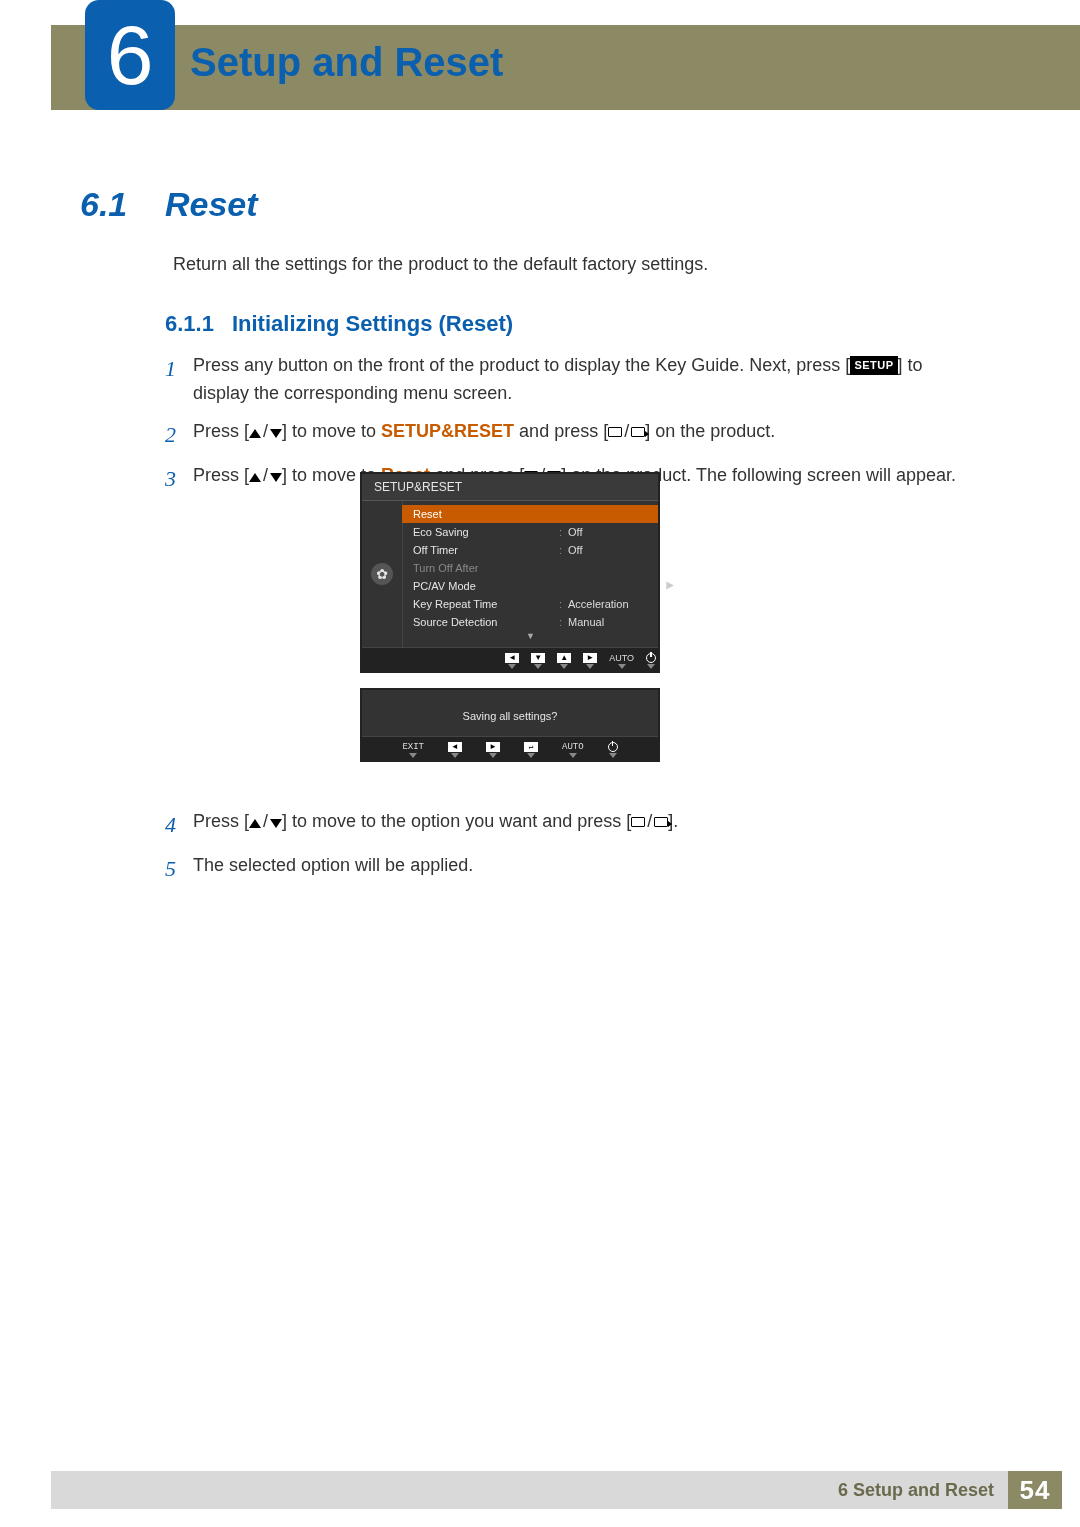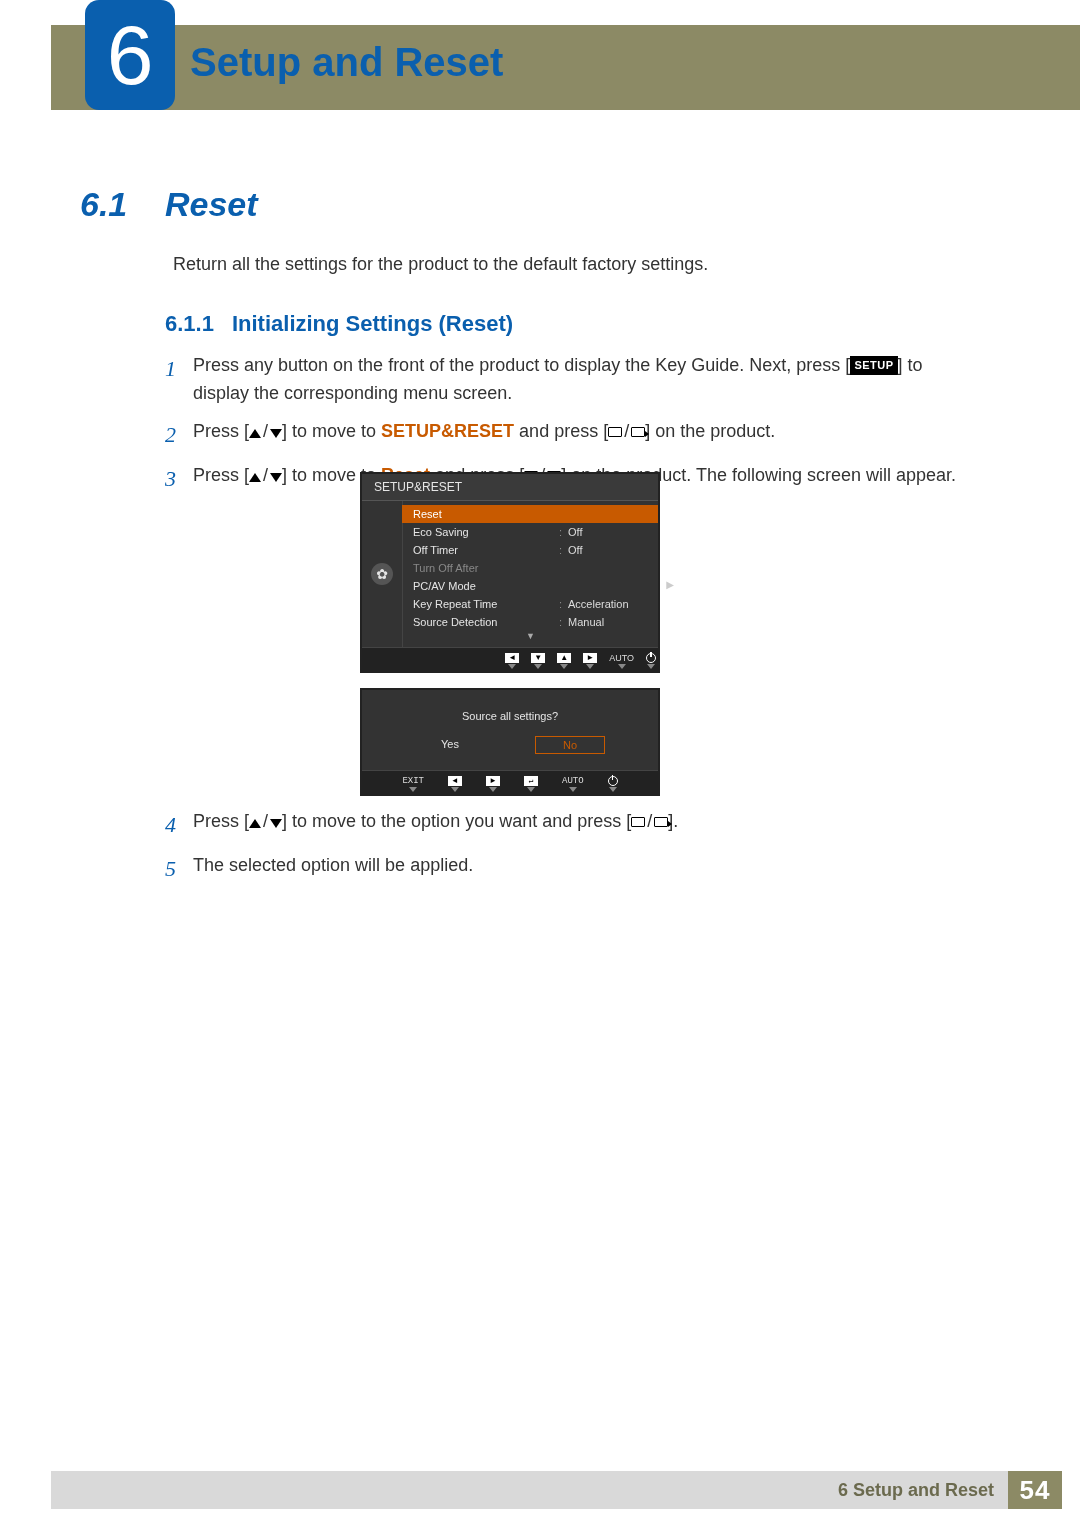--- a/index.html
+++ b/index.html
@@ -477,25 +477,21 @@
         <span class="foot-tri-down"></span>
       </div>
     <div class="osd-foot-item">
         <span class="power-dot"></span>
         <span class="foot-tri-down"></span>
       </div>
   </div>
 </div>
 
 <div class="osd2">
-  <div class="osd2-q">Source all settings?</div>
-  <div class="osd2-btns">
-    <div class="osd2-btn">Yes</div>
-    <div class="osd2-btn selected">No</div>
-  </div>
+  <div class="osd2-q">Saving all settings?</div>
   <div class="osd2-footer">
     <div class="osd-foot-item">
         <span class="foot-label-txt">EXIT</span>
         <span class="foot-tri-down"></span>
       </div>
     <div class="osd-foot-item">
         <span class="foot-chip">◄</span>
         <span class="foot-tri-down"></span>
       </div>
     <div class="osd-foot-item">

